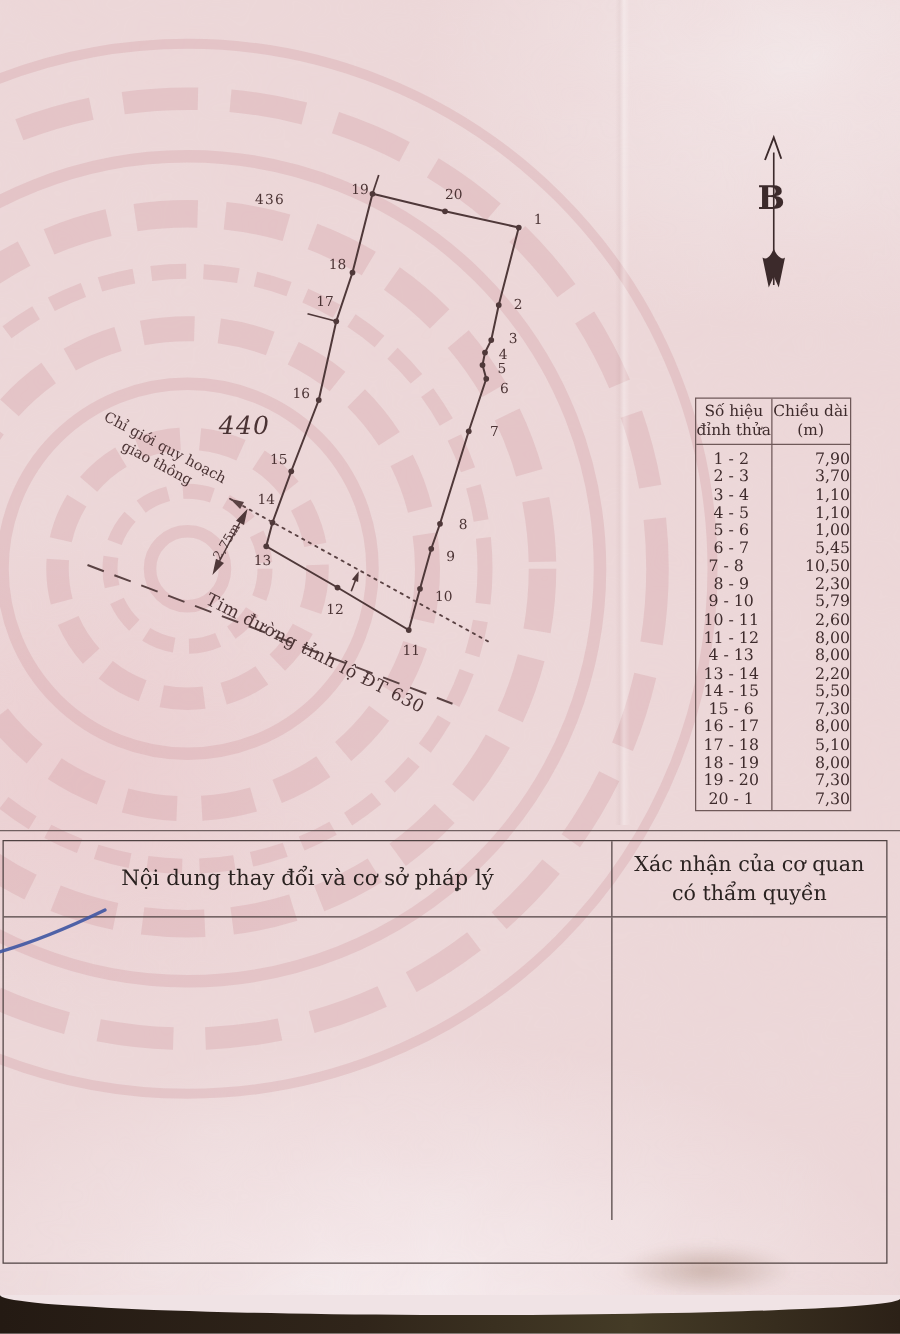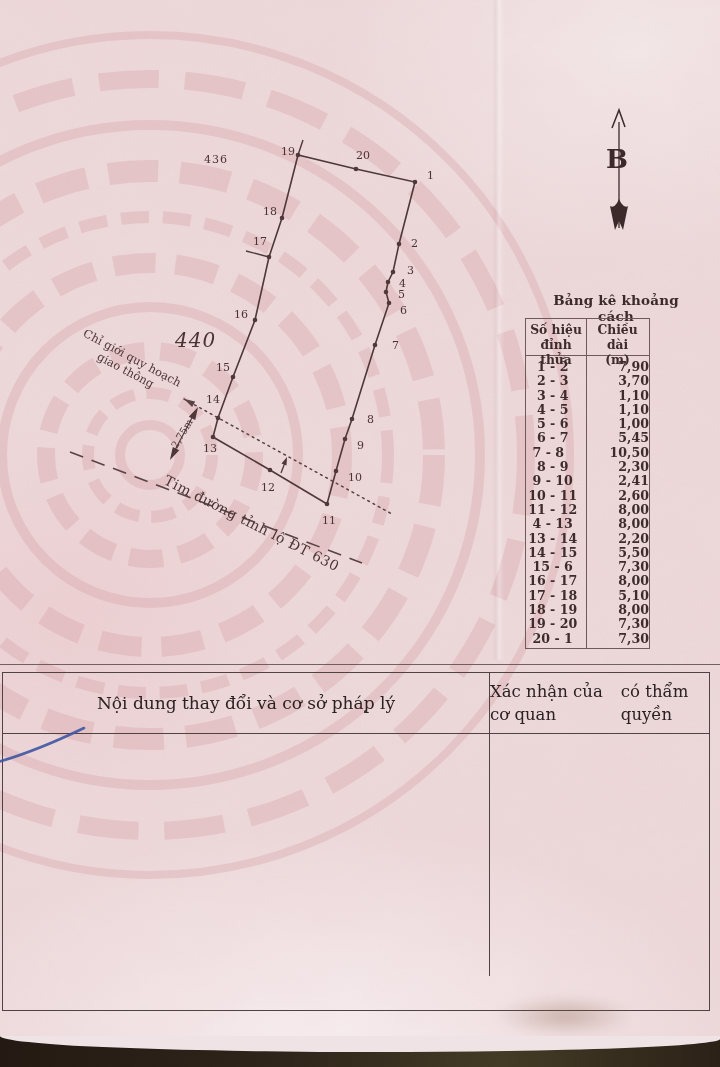--- a/index.html
+++ b/index.html
@@ -21,42 +21,42 @@
   .parcel-440{left:175px;top:328px;font-size:20px;letter-spacing:1px;font-style:italic;}
   .plan-note{left:70px;top:350px;width:118px;text-align:center;font-size:11.5px;line-height:14px;
     transform:rotate(28deg);transform-origin:center;}
   .road-note{left:156px;top:510px;width:172px;text-align:center;font-size:14px;
     transform:rotate(27deg);transform-origin:center;letter-spacing:.5px;}
   .dim-note{left:166px;top:428px;font-size:10px;transform:rotate(-59deg);transform-origin:center;}
   .north-b{left:606px;top:144px;font-size:26px;font-weight:bold;color:#3c2a2b;}
   
   .dist-title{position:absolute;left:545px;top:292px;width:142px;text-align:center;
     font-size:13.5px;font-weight:600;color:#3c2a2b;letter-spacing:.2px;}
-  .dist-table{position:absolute;left:525px;top:318px;width:123px;height:329px;
-    border:1px solid #6f5959;color:#3e2b2c;font-weight:bold;}
+  .dist-table{position:absolute;left:556px;top:318px;width:123px;height:329px;
+    border:1px solid #6f5959;color:#3e2b2c;}
   .dist-divider{position:absolute;left:60px;top:0;bottom:0;width:1px;background:#6f5959;}
   .dist-head{display:flex;height:37px;border-bottom:1px solid #6f5959;
     font-size:12.3px;line-height:15px;text-align:center;padding-top:3px;box-sizing:border-box;}
   .dist-head .c1{width:60px;}
   .dist-head .c2{flex:1;}
   .dist-rows{padding-top:4px;font-size:12.6px;}
   .dist-row{display:flex;line-height:14.3px;gap:39px;}
   .dist-row .c1{width:60px;text-align:center;}
   .dist-row .c2{flex:1;text-align:left;}
   
   .hr-top{position:absolute;left:0;top:664px;width:720px;height:1px;background:rgba(92,76,76,.85);}
   .sec4{position:absolute;left:2px;top:672px;width:708px;height:339px;border:1.4px solid #4f4242;
     box-sizing:border-box;color:#2a2220;}
   .sec4-title{height:34px;line-height:33px;text-align:center;font-weight:bold;font-size:18.5px;
     border-bottom:1px solid #4f4242;color:#241e1c;}
   .title-dot{position:absolute;left:361px;top:37px;width:3px;height:3px;border-radius:50%;background:#3a3230;}
   .sec4-cols{display:flex;height:60px;border-bottom:1px solid #4f4242;}
   .s4-left{width:486px;border-right:1px solid #4f4242;display:flex;align-items:center;
     justify-content:center;font-size:17px;}
-  .s4-right{flex:1;display:flex;flex-direction:row;align-items:center;justify-content:center;
+  .s4-right{flex:1;display:flex;flex-direction:column;align-items:center;justify-content:center;
     font-size:16.5px;line-height:23px;}
   .sec4-body{display:flex;height:242px;}
   .s4b-left{width:486px;border-right:1px solid #4f4242;}
   .s4b-right{flex:1;}
   .pen-svg{position:absolute;left:0;top:700px;}
   
   .dark-strip{position:absolute;left:0;top:1036px;width:720px;height:31px;
     background:linear-gradient(90deg,#241a13 0%,#30251a 40%,#443b26 70%,#2c2117 100%);}
   .paper-edge{position:absolute;left:0;top:1036px;width:720px;height:16px;background:#f0e3e5;
     border-radius:0 0 48% 52% / 0 0 13px 16px;}
@@ -175,21 +175,20 @@
   <div class="lbl parcel-436">436</div>
   <div class="lbl parcel-440">440</div>
   <div class="lbl plan-note">
     <div>Chỉ giới quy hoạch</div>
     <div>giao thông</div>
   </div>
   <div class="lbl road-note">Tim đường tỉnh lộ ĐT 630</div>
   <div class="lbl dim-note">2,75m</div>
   <div class="lbl north-b">B</div>
 
-  <div class="dist-title">Bảng kê khoảng cách</div>
   <div class="dist-table">
     <div class="dist-divider"></div>
     <div class="dist-head">
       <div class="c1">
         <div>Số hiệu</div>
         <div>đỉnh thửa</div>
       </div>
       <div class="c2">
         <div>Chiều dài</div>
         <div>(m)</div>
@@ -223,21 +222,21 @@
         <div class="dist-row">
           <span class="c1">7 - 8</span>
           <span class="c2">10,50</span>
         </div>
         <div class="dist-row">
           <span class="c1">8 - 9</span>
           <span class="c2">2,30</span>
         </div>
         <div class="dist-row">
           <span class="c1">9 - 10</span>
-          <span class="c2">2,41</span>
+          <span class="c2">5,79</span>
         </div>
         <div class="dist-row">
           <span class="c1">10 - 11</span>
           <span class="c2">2,60</span>
         </div>
         <div class="dist-row">
           <span class="c1">11 - 12</span>
           <span class="c2">8,00</span>
         </div>
         <div class="dist-row">

